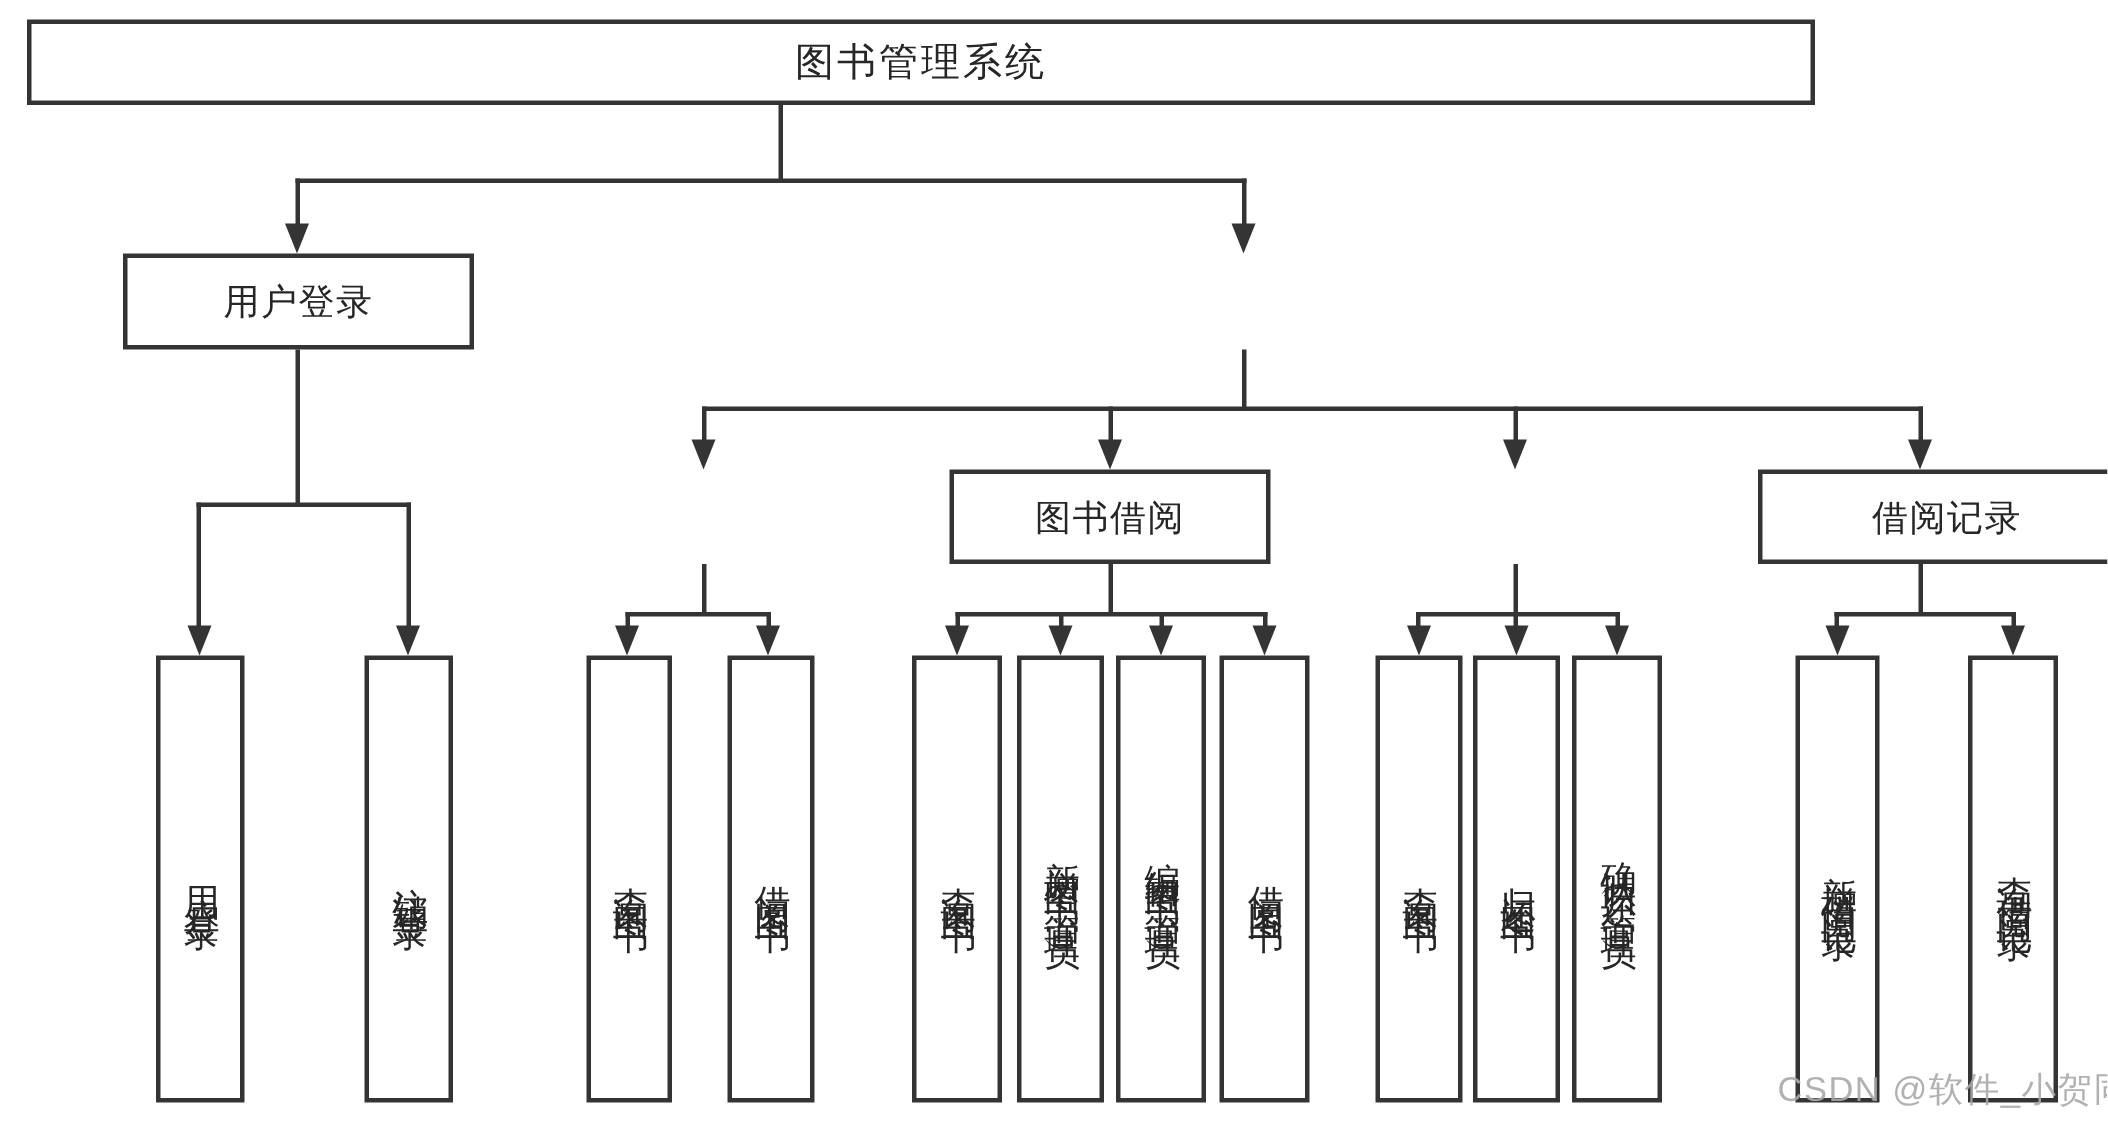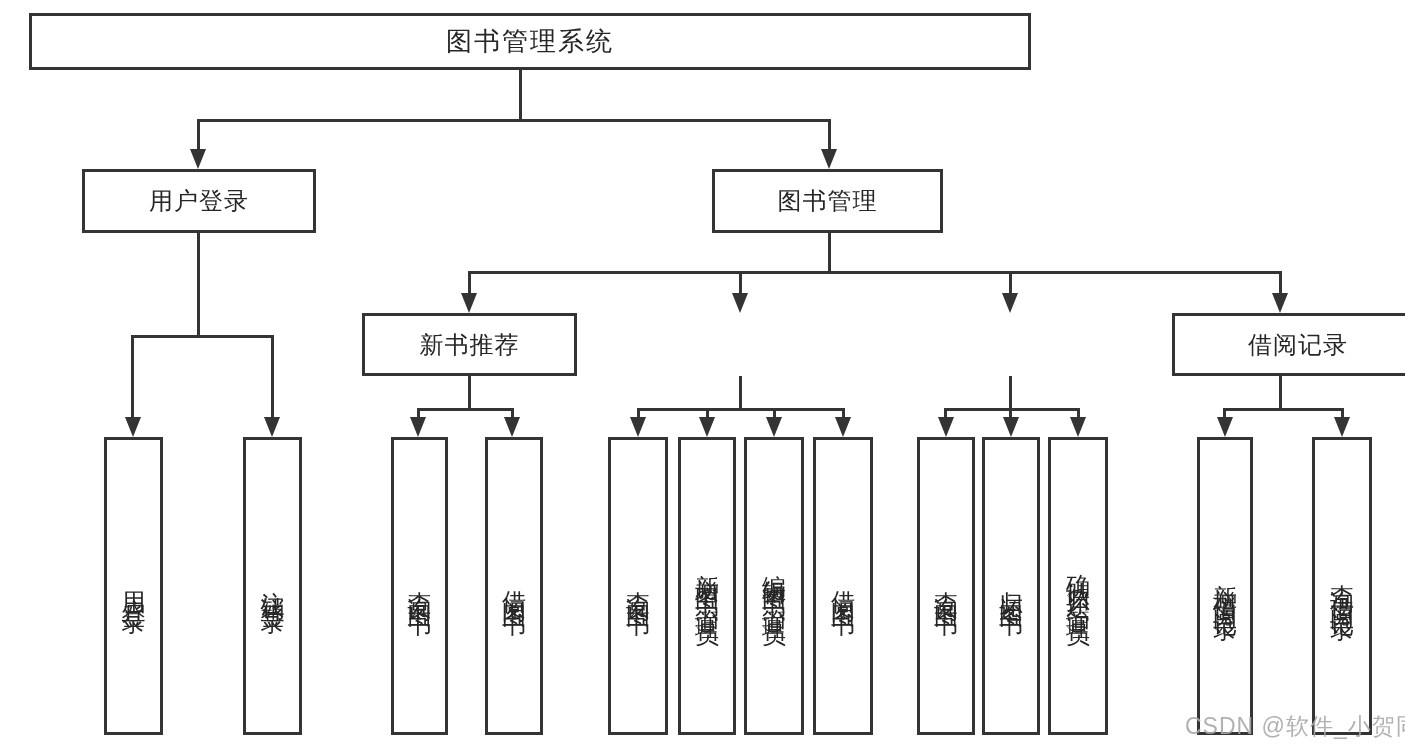--- a/index.html
+++ b/index.html
@@ -53,33 +53,30 @@
     letter-spacing: 1px;
     color: rgba(168,168,168,0.9);
     white-space: nowrap;
   }
 </style>
 </head>
 <body>
 
 <div class="canvas">
 
-  <div class="node root" style="left:29px;top:13px;width:1002px;height:57px">
+  <div class="node root" style="left:18px;top:13px;width:1192px;height:57px">
     <span class="lbl">图书管理系统</span>
   </div>
 
   <div class="node" style="left:82px;top:169px;width:234px;height:64px">
     <span class="lbl">用户登录</span>
   </div>
-  <div class="node" style="left:712px;top:169px;width:231px;height:64px">
-    <span class="lbl">图书管理</span>
-  </div>
 
-  <div class="node" style="left:362px;top:313px;width:215px;height:63px">
-    <span class="lbl">新书推荐</span>
+  <div class="node" style="left:633px;top:313px;width:214px;height:63px">
+    <span class="lbl">图书借阅</span>
   </div>
   <div class="node" style="left:1172px;top:313px;width:252px;height:63px">
     <span class="lbl">借阅记录</span>
   </div>
 
   <div class="node leaf" style="left:104px;top:437px;width:59px;height:298px">
     <span class="lbl">用户登录</span>
   </div>
   <div class="node leaf" style="left:243px;top:437px;width:59px;height:298px">
     <span class="lbl">注销登录</span>

